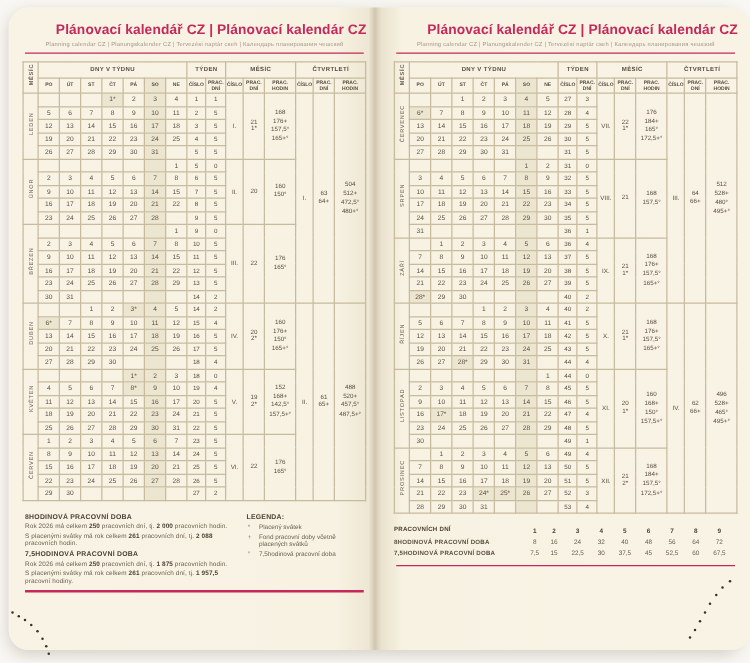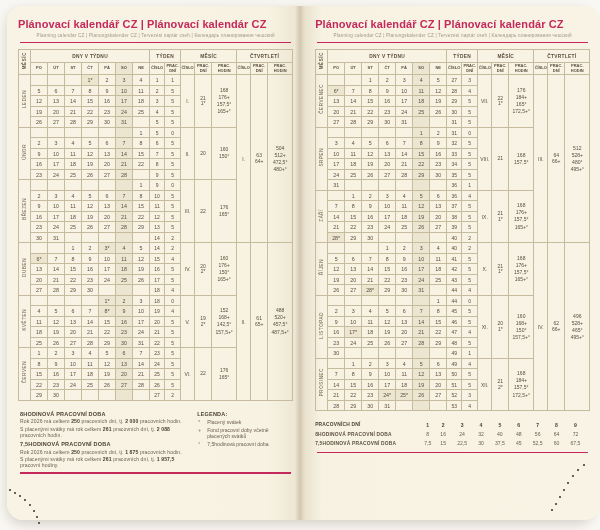--- a/index.html
+++ b/index.html
@@ -3,21 +3,21 @@
 <meta charset="utf-8">
 <style>
   html,body{margin:0;padding:0;}
   body{width:600px;height:530px;background:#f9f7f3;font-family:"Liberation Sans",sans-serif;position:relative;overflow:hidden;}
   .pagewrap{position:absolute;left:7px;top:6px;width:586px;height:514px;display:flex;border-radius:16px;box-shadow:0 4px 12px rgba(70,55,30,.20);}
   .page{flex:1;box-sizing:border-box;padding:9px 11px 0;position:relative;}
   .page.left{border-radius:16px 0 0 16px;background:linear-gradient(90deg,#f8f3e4 0%,#f7f2e2 88%,#ebe3cf 100%);}
   .page.right{border-radius:0 16px 16px 0;background:linear-gradient(90deg,#e9e1cc 0%,#f7f2e2 6%,#f8f3e4 100%);}
   .fold{position:absolute;left:50%;top:0;bottom:0;width:10px;transform:translateX(-50%);
         background:linear-gradient(90deg,rgba(110,90,60,0),rgba(110,90,60,.22),rgba(110,90,60,0));pointer-events:none;}
-  .ptitle{font-size:11px;font-weight:bold;color:#c5295b;text-align:left;margin-top:3px;letter-spacing:.1px;}
+  .ptitle{font-size:11px;font-weight:bold;color:#c5295b;text-align:right;margin-top:3px;letter-spacing:.1px;}
   .psub{font-size:4.6px;color:#a2968a;text-align:center;margin-top:2.5px;letter-spacing:.2px;}
   .prule{height:1.4px;background:#c5295b;margin:4.5px 2px 6px;}
   table.cal{width:100%;border-collapse:collapse;table-layout:fixed;}
   .cal th,.cal td{border:.8px solid #c7bb9e;padding:0;text-align:center;vertical-align:middle;color:#5b4d3e;overflow:hidden;}
   .cal{border:1px solid #b1a586;}
   .grp{font-size:4.8px;font-weight:bold;height:12px;letter-spacing:.3px;color:#55483a;}
   .sub{font-size:4px;font-weight:bold;height:11px;line-height:1.2;color:#6a5c4b;}
   .cal tbody tr{height:10.5px;}
   .day{font-size:5.3px;}
   .num{font-size:5px;}

